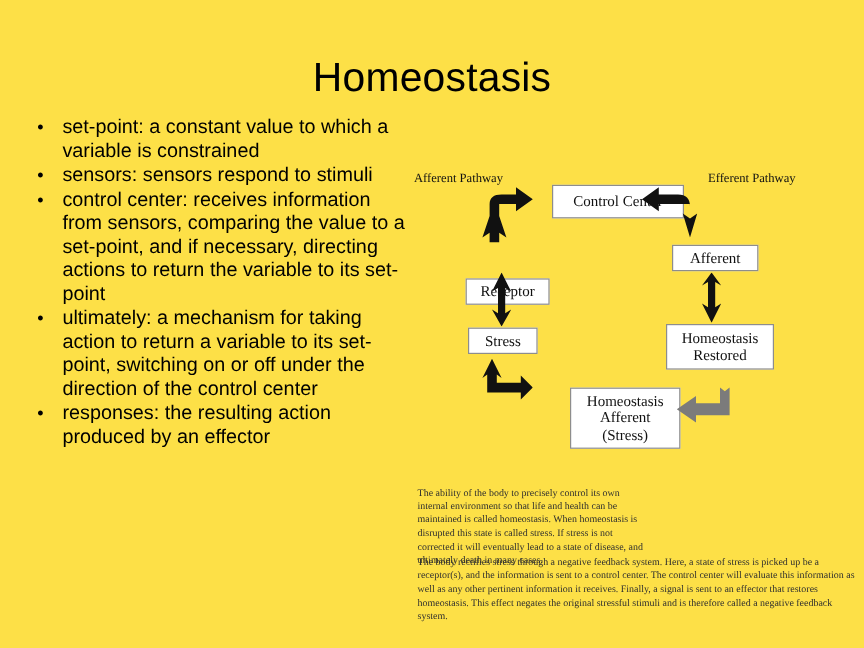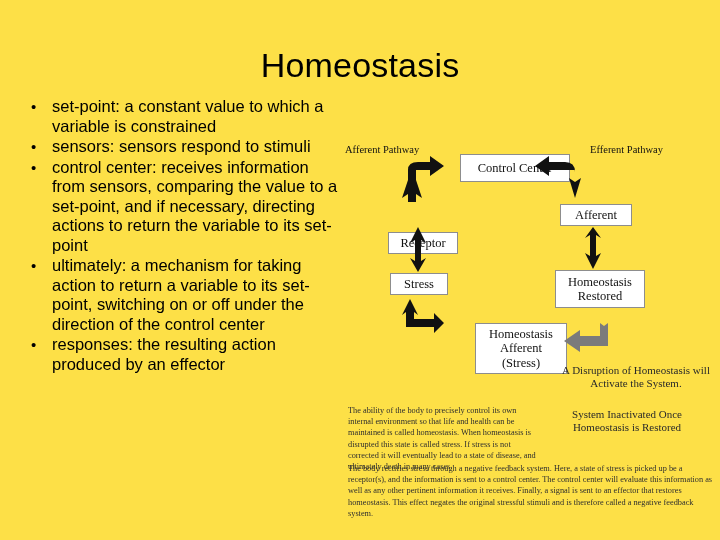--- a/index.html
+++ b/index.html
@@ -236,21 +236,19 @@
         <path d="M12 0 L20 16 L16 13 L16 20 L36 20 L36 14 L46 24 L36 34 L36 28 L8 28 L8 13 L4 16 Z" fill="#111111"></path>
       </svg>
     </div>
 
     <div class="arrow ar-gray">
       <svg viewBox="0 0 48 46" width="48" height="46">
         <path d="M34 0 L42 16 L38 13 L38 26 L18 26 L18 20 L2 31 L18 42 L18 36 L46 36 L46 13 L42 16 Z" fill="#7b7b7b"></path>
       </svg>
     </div>
 
-    <div class="caption cap-disrupt">A Disruption of Homeostasis will Activate the System.</div>
-    <div class="caption cap-inact">System Inactivated Once Homeostasis is Restored</div>
 
   </div>
 
   <div class="para para-1">The ability of the body to precisely control its own internal environment so that life and health can be maintained is called homeostasis. When homeostasis is disrupted this state is called stress. If stress is not corrected it will eventually lead to a state of disease, and ultimately death in many cases.</div>
   <div class="para para-2">The body rectifies stress through a negative feedback system. Here, a state of stress is picked up be a receptor(s), and the information is sent to a control center. The control center will evaluate this information as well as any other pertinent information it receives. Finally, a signal is sent to an effector that restores homeostasis. This effect negates the original stressful stimuli and is therefore called a negative feedback system.</div>
 
 </div>
 
 </body></html>

